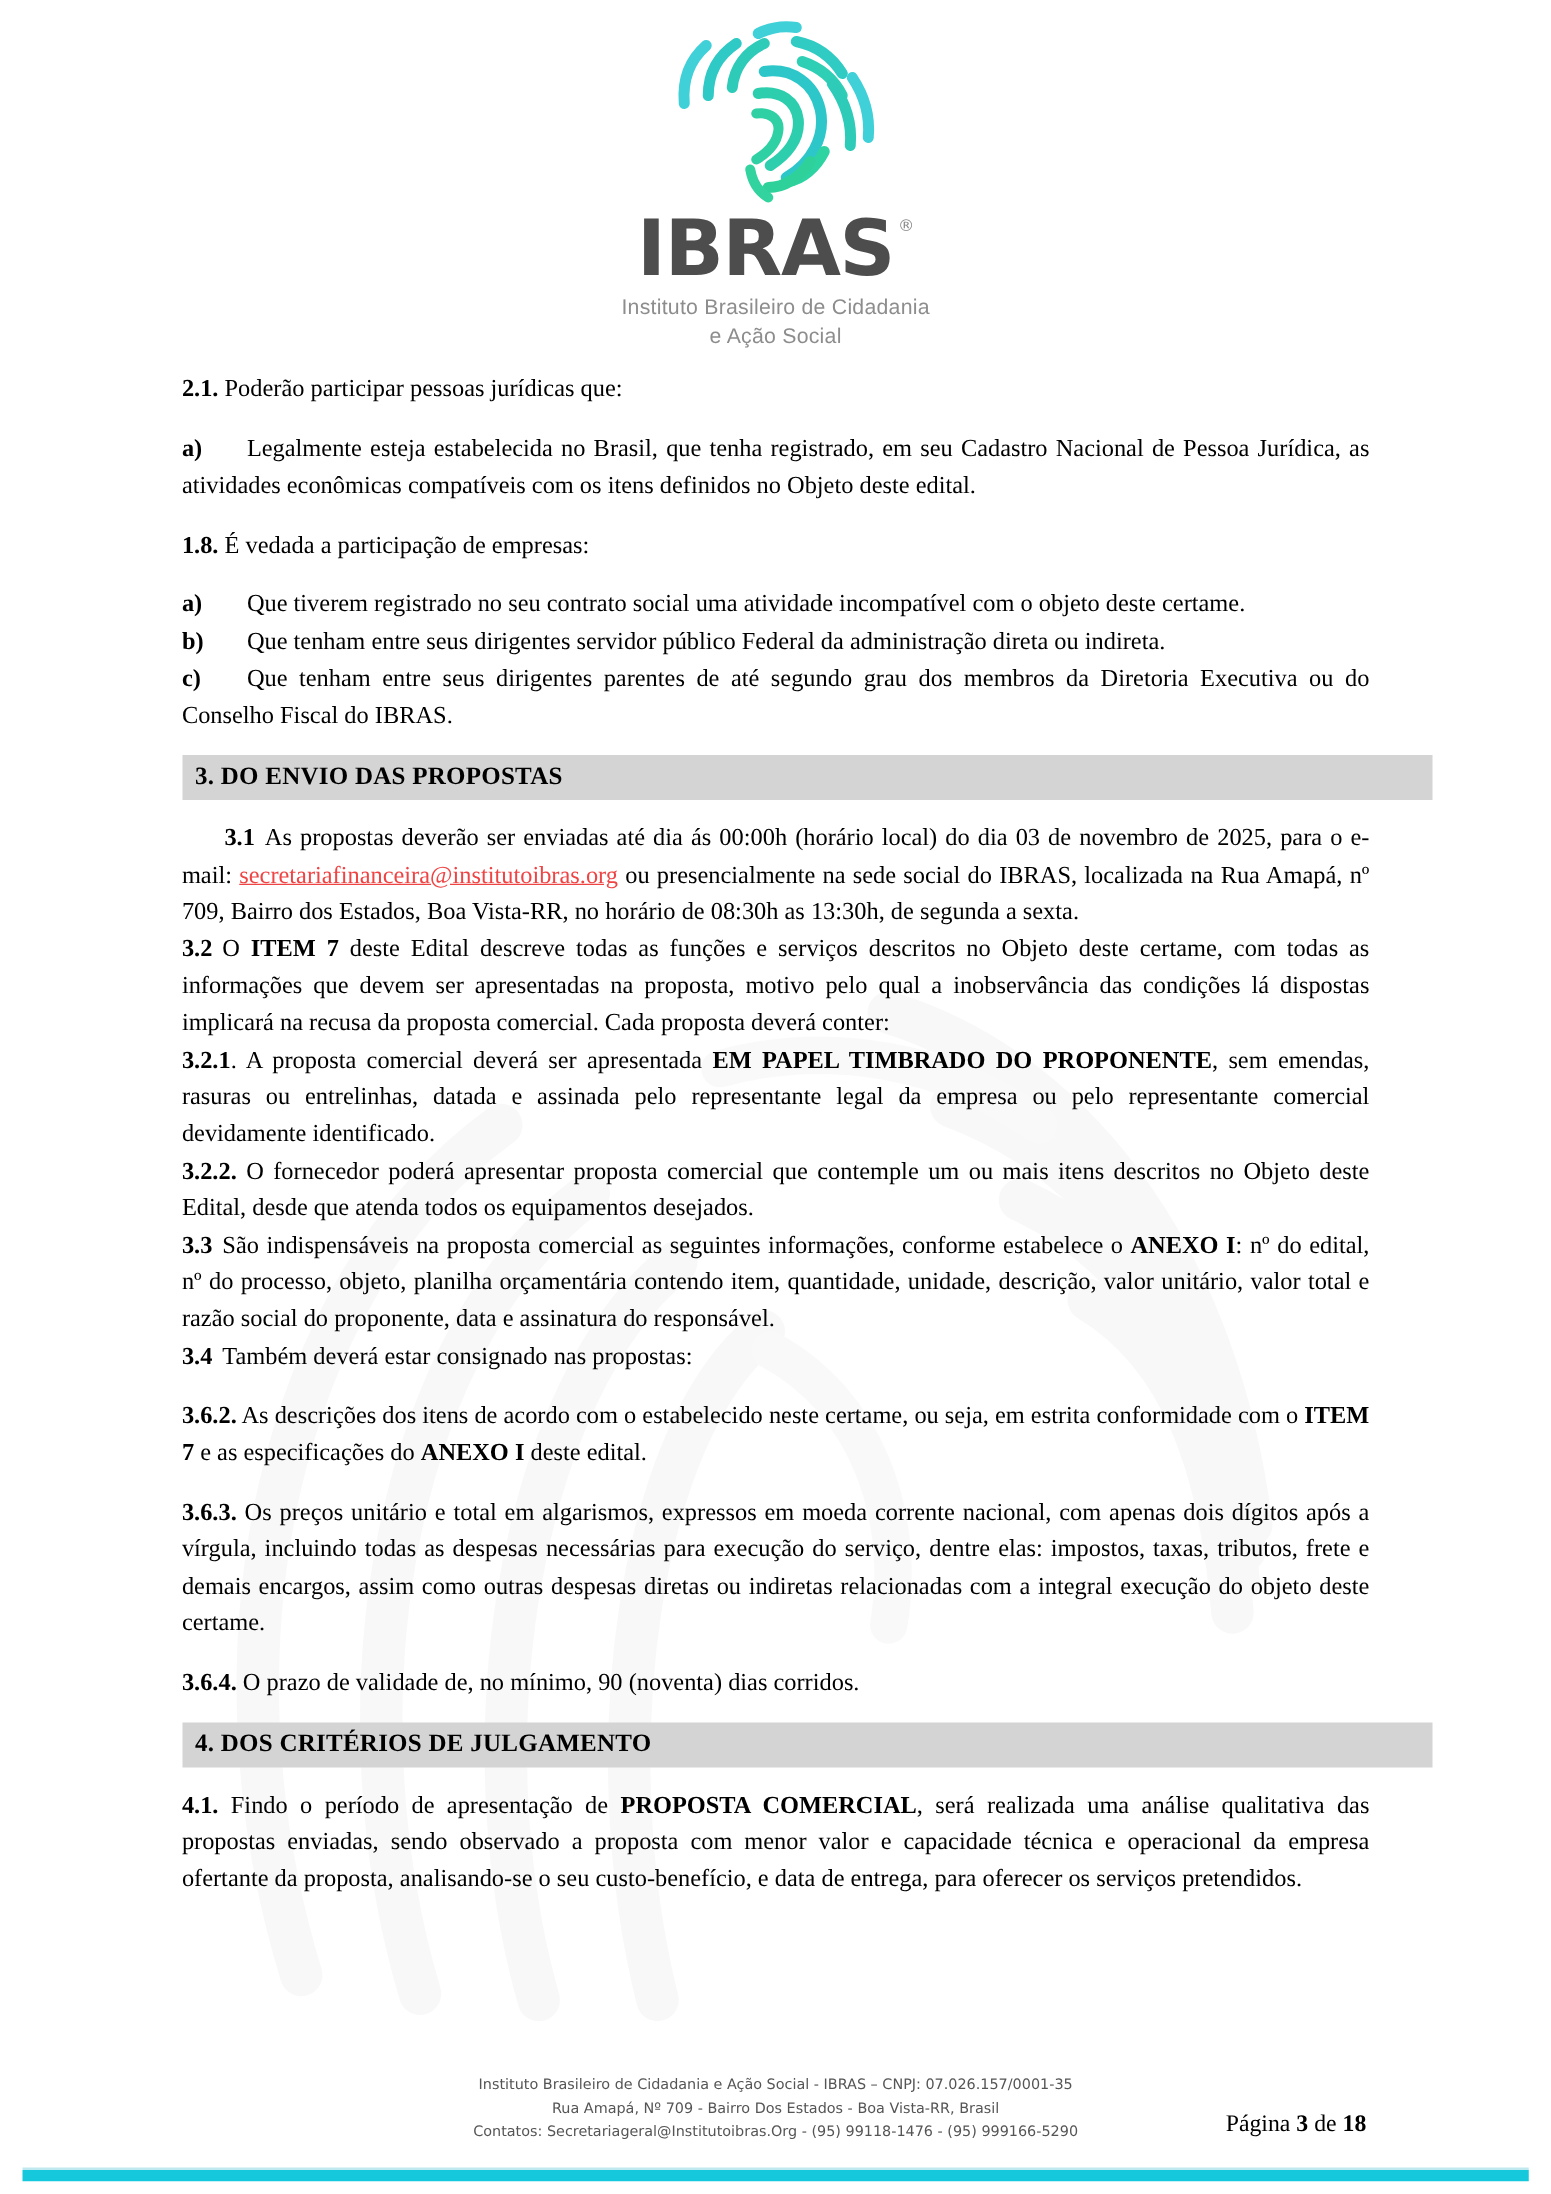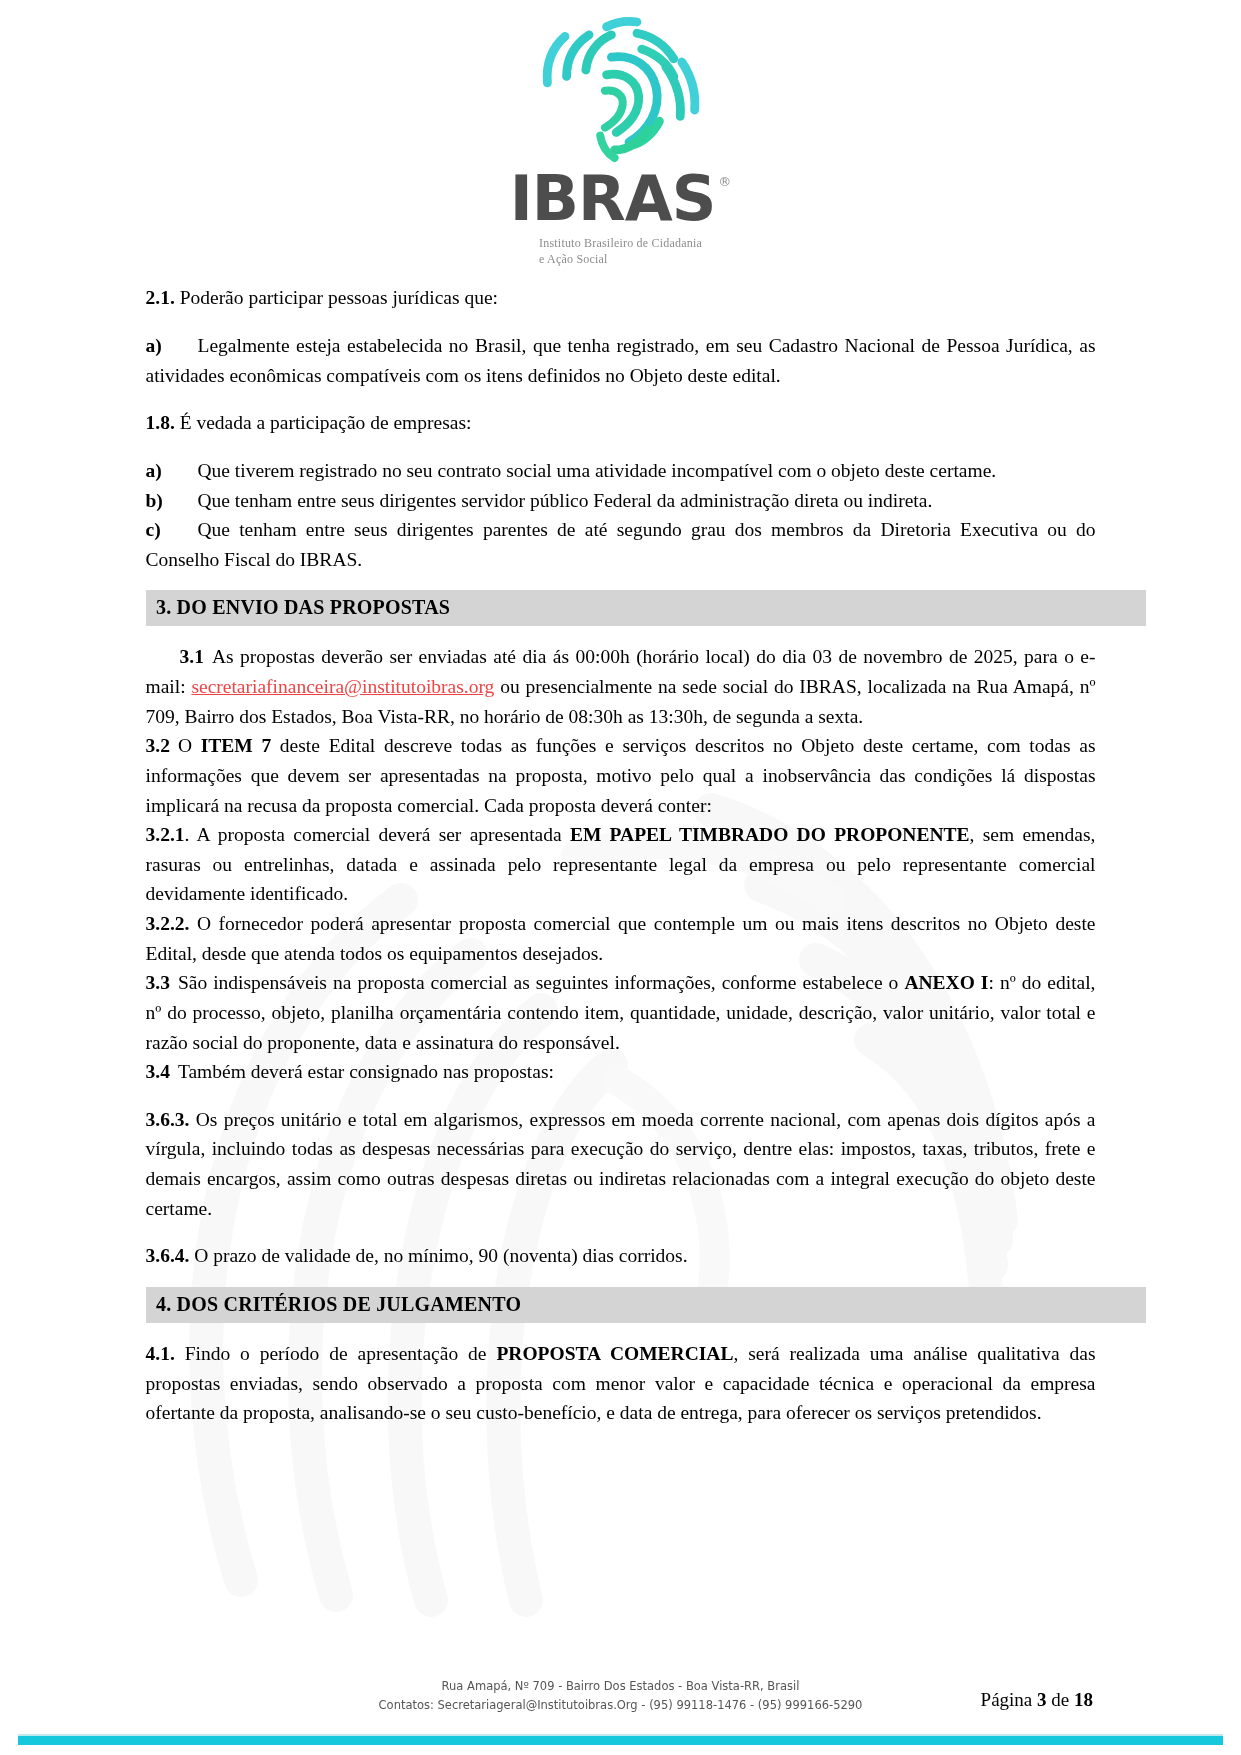--- a/index.html
+++ b/index.html
@@ -69,23 +69,24 @@
     line-height: 1;
   }
   .logo-reg {
     font-family: "DejaVu Sans", sans-serif;
     font-size: 13px;
     color: #8a8a8a;
     margin-top: 6px;
     margin-left: 3px;
   }
   .logo-sub {
-    font-family: Liberation Serif, serif;
-    font-size: 12px;
+    font-family: Liberation Sans, sans-serif;
+    font-size: 17px;
     color: #8d8d8d;
+    text-align: center;
     line-height: 1.35;
     margin-top: 5px;
     letter-spacing: 0.2px;
   }
 
   
   .content {
     position: relative;
     z-index: 2;
     margin: 0 auto;
@@ -291,20 +292,23 @@
 
     <p class="para tight">
       <span class="b lbl-num">3.3</span><span>São indispensáveis na proposta comercial as seguintes informações, conforme estabelece o </span><span class="b">ANEXO I</span><span>: nº do edital, nº do processo, objeto, planilha orçamentária contendo item, quantidade, unidade, descrição, valor unitário, valor total e razão social do proponente, data e assinatura do responsável.</span>
     </p>
 
     <p class="para spaced">
       <span class="b lbl-num">3.4</span><span>Também deverá estar consignado nas propostas:</span>
     </p>
 
 
+    <p class="para spaced">
+      <span class="b">3.6.2.</span><span> As descrições dos itens de acordo com o estabelecido neste certame, ou seja, em estrita conformidade com o </span><span class="b">ITEM 7</span><span> e as especificações do </span><span class="b">ANEXO I</span><span> deste edital.</span>
+    </p>
 
     <p class="para spaced">
       <span class="b">3.6.3.</span><span> Os preços unitário e total em algarismos, expressos em moeda corrente nacional, com apenas dois dígitos após a vírgula, incluindo todas as despesas necessárias para execução do serviço, dentre elas: impostos, taxas, tributos, frete e demais encargos, assim como outras despesas diretas ou indiretas relacionadas com a integral execução do objeto deste certame.</span>
     </p>
 
     <p class="para tight">
       <span class="b">3.6.4.</span><span> O prazo de validade de, no mínimo, 90 (noventa) dias corridos.</span>
     </p>
   </div>
 
@@ -313,20 +317,21 @@
   </div>
 
   <div class="content" style="padding-top:0">
     <p class="para tight">
       <span class="b">4.1.</span><span> Findo o período de apresentação de </span><span class="b">PROPOSTA COMERCIAL</span><span>, será realizada uma análise qualitativa das propostas enviadas, sendo observado a proposta com menor valor e capacidade técnica e operacional da empresa ofertante da proposta, analisando-se o seu custo-benefício, e data de entrega, para oferecer os serviços pretendidos.</span>
     </p>
   </div>
 
   <div class="footer">
     <div class="footer-lines">
+      <div>Instituto Brasileiro de Cidadania e Ação Social - IBRAS – CNPJ: 07.026.157/0001-35</div>
       <div>Rua Amapá, Nº 709 - Bairro Dos Estados - Boa Vista-RR, Brasil</div>
       <div>Contatos: Secretariageral@Institutoibras.Org - (95) 99118-1476 - (95) 999166-5290</div>
     </div>
     <div class="footer-page"><span>Página </span><span class="b">3</span><span> de </span><span class="b">18</span></div>
   </div>
 
   <div class="bottom-rule-shadow"></div>
   <div class="bottom-rule"></div>
 
 </div>

